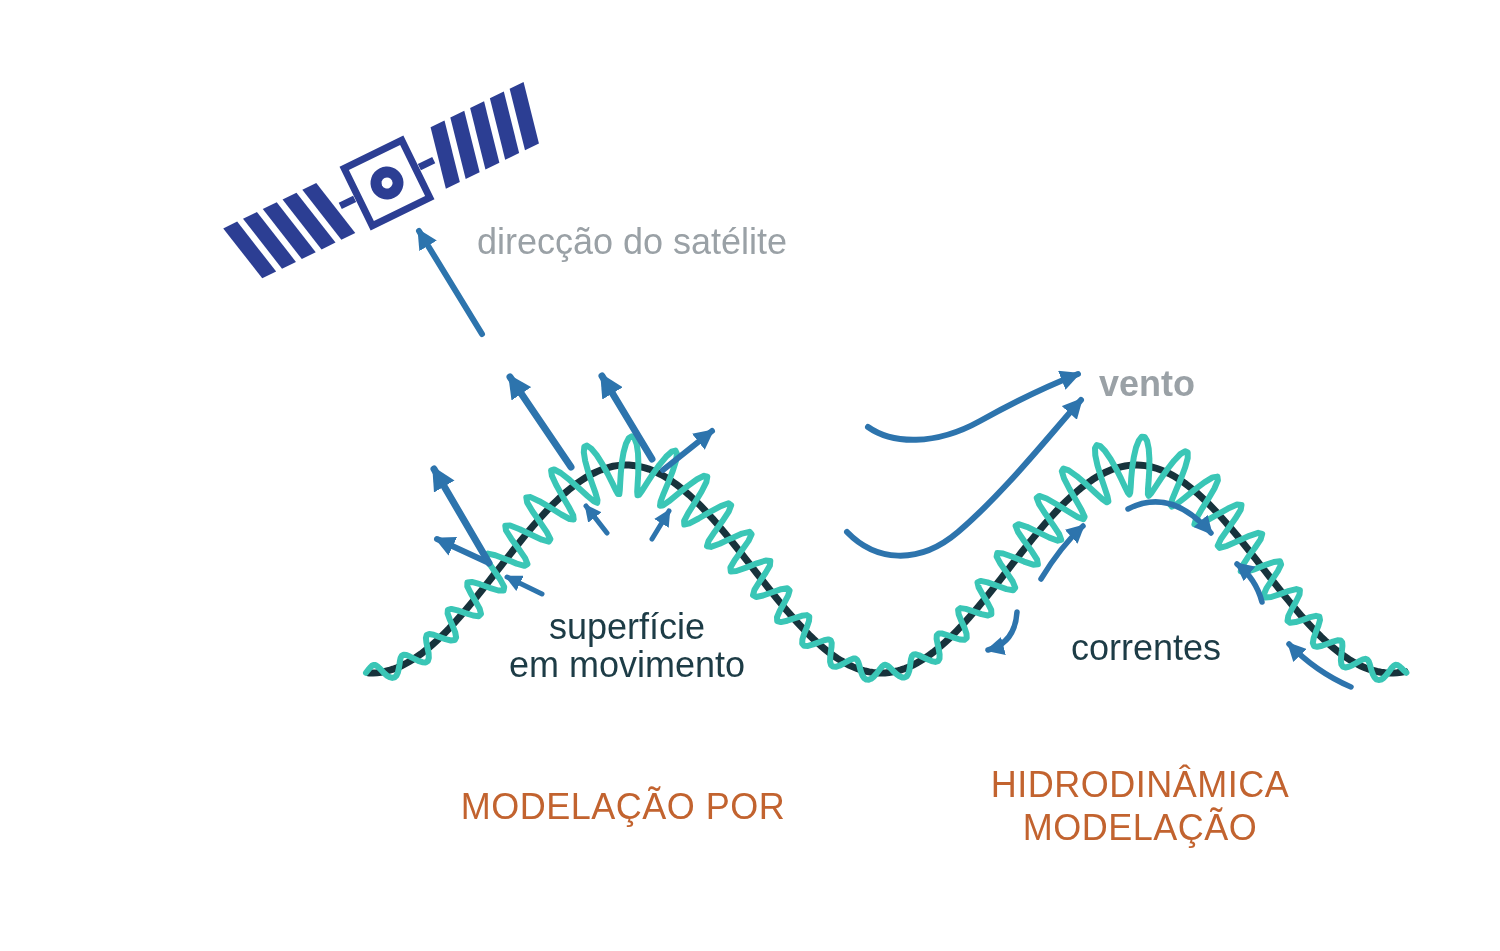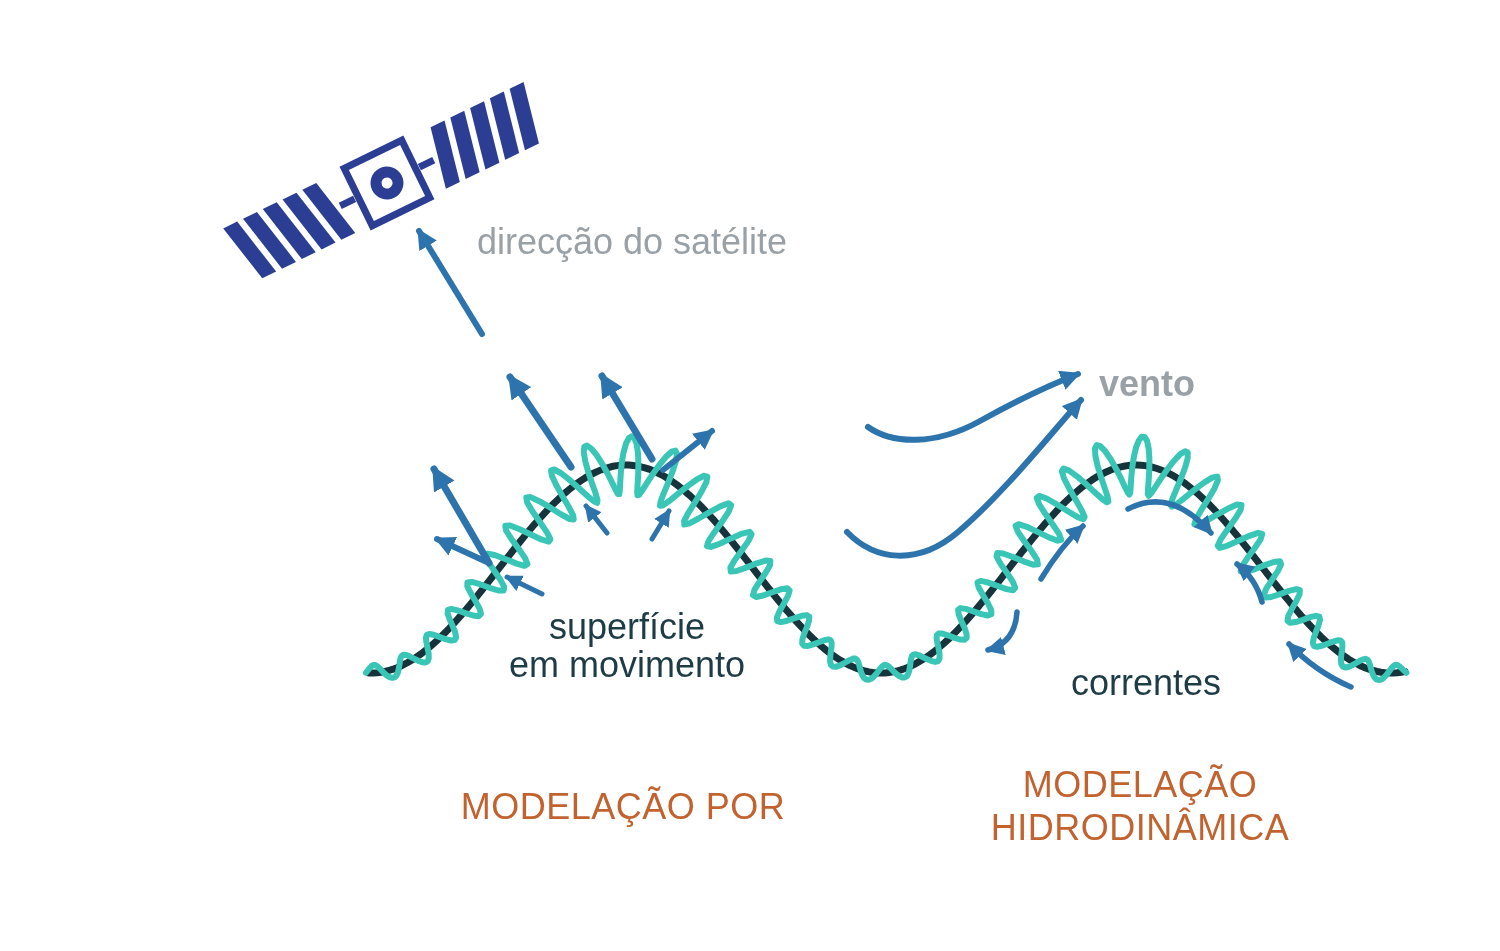--- a/index.html
+++ b/index.html
@@ -83,26 +83,26 @@
   <div class="label gray" style="left:602px;top:242px;">direcção do satélite</div>
 
   <div class="label gray" style="left:1117px;top:384px;font-weight:bold;">vento</div>
 
 
   <div class="label darktxt" style="left:597px;top:646px;">
     <div>superfície</div>
     <div>em movimento</div>
   </div>
 
-  <div class="label darktxt" style="left:1116px;top:683px;text-align:right;">
+  <div class="label darktxt" style="left:1116px;top:648px;text-align:right;">
     <div>correntes</div>
   </div>
 
   <div class="label orange" style="left:593px;top:806px;">
     <div>MODELAÇÃO POR</div>
   </div>
 
   <div class="label orange" style="left:1110px;top:806px;">
+    <div>HIDRODINÂMICA</div>
     <div>MODELAÇÃO</div>
-    <div>HIDRODINÂMICA</div>
   </div>
 
 </div>
 
 </body></html>

